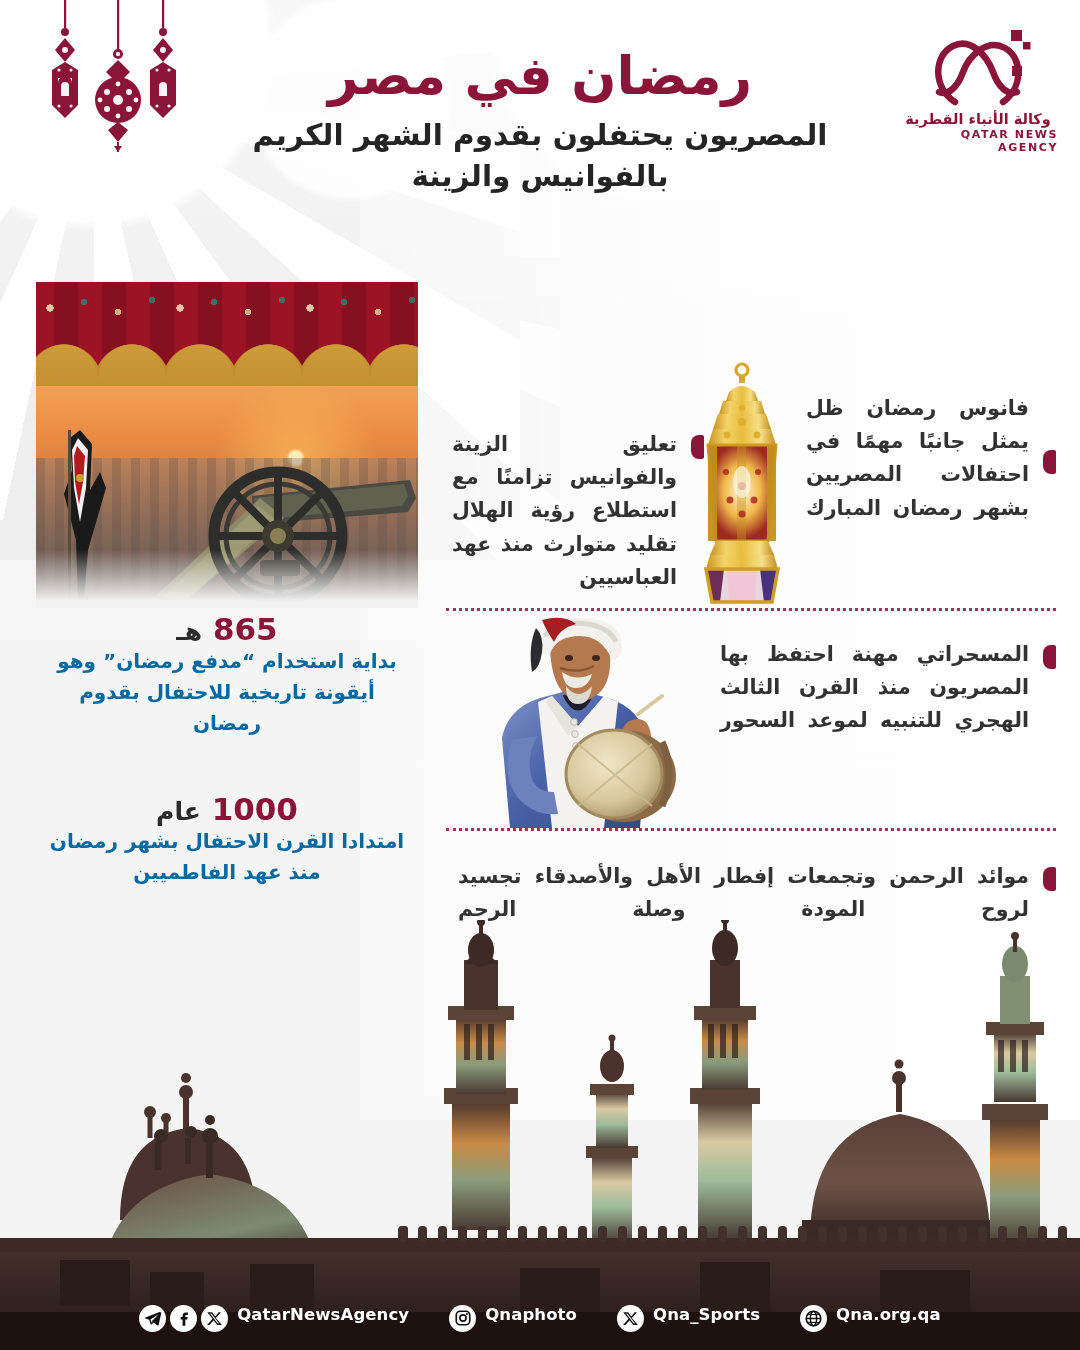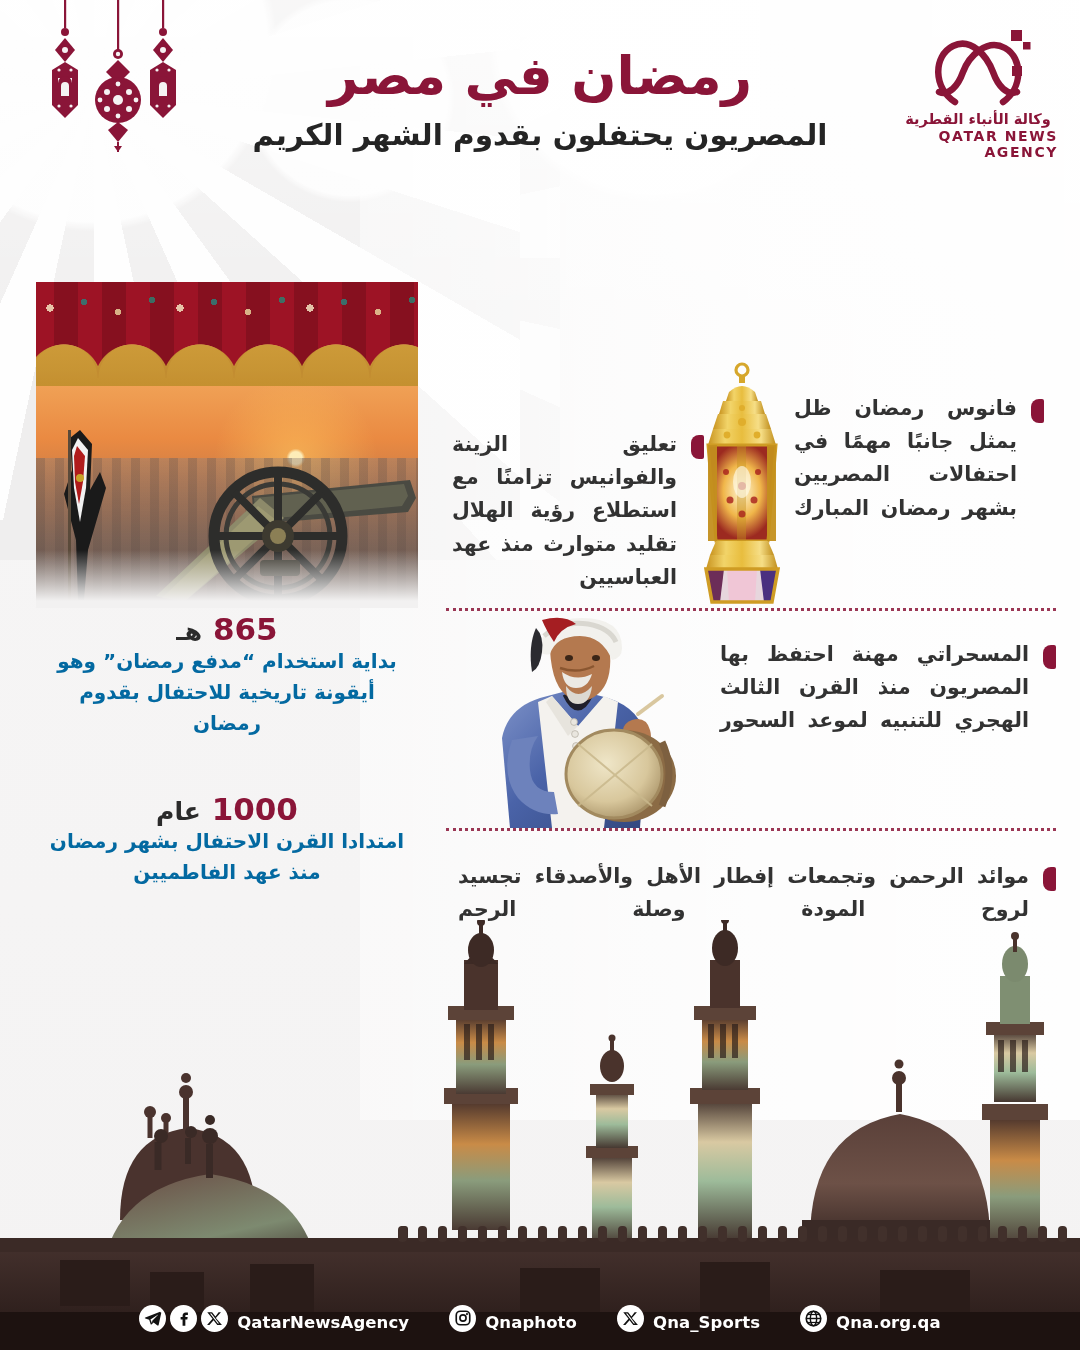--- a/index.html
+++ b/index.html
@@ -50,21 +50,21 @@
   }
 
   
   .hanging-lanterns{ position:absolute; left:18px; top:0; width:200px; height:160px; }
 
   
   .logo{ position:absolute; right:22px; top:22px; width:160px; height:140px;
          display:flex; flex-direction:column; align-items:center; }
   .logo-mark{ width:118px; height:88px; }
   .logo-ar{ font-size:14.5px; color:#8A1538; font-weight:700; letter-spacing:.2px; margin-top:1px; }
-  .logo-en{ font-size:14px; color:#8A1538; font-weight:700; letter-spacing:1.6px; margin-top:1px; }
+  .logo-en{ font-size:11px; color:#8A1538; font-weight:700; letter-spacing:1.6px; margin-top:1px; }
 
   
   .head{ position:absolute; left:0; right:0; top:48px; text-align:center; }
   .title{
     font-size:53px; font-weight:900; color:#8A1538;
     letter-spacing:-.5px; line-height:1.06;
   }
   .subtitle{
     margin:11px auto 0; width:700px;
     font-size:29.5px; font-weight:800; color:#242424; line-height:1.38;
@@ -129,21 +129,21 @@
   .stat-text{ font-size:20px; font-weight:700; line-height:1.56; color:#0369a1; }
 
   
   .rows{ position:absolute; right:24px; top:360px; width:610px; }
   .row{ display:flex; align-items:flex-start; gap:14px; }
   .bullet{ flex:0 0 auto; width:13px; height:24px; background:#8A1538;
            border-radius:8px 2px 2px 8px; margin-top:7px; }
   .row-text{ font-size:20.5px; font-weight:700; line-height:1.62; color:#323232;
              text-align:justify; text-align-last:justify; }
 
-  .row-1{ position:absolute; right:12px; top:32px; width:250px; }
+  .row-1{ position:absolute; right:0; top:32px; width:250px;align-items:center; }
   .row-2{ position:absolute; right:352px; top:68px; width:252px; }
   .lantern-img{ position:absolute; right:254px; top:0; width:120px; height:244px; }
 
   .divider{
     position:absolute; left:0; right:0;
     border-top:3px dotted #8A1538; opacity:.85;
   }
   .div-1{ top:248px; }
   .div-2{ top:468px; }
 
@@ -154,21 +154,21 @@
 
   
   .skyline{ position:absolute; left:0; right:0; bottom:0; height:430px; }
 
   
   .footer{
     position:absolute; left:0; right:0; bottom:0; height:64px;
     display:flex; align-items:center; justify-content:center;
     gap:0; direction:ltr;
   }
-  .social-group{ display:flex; align-items:flex-end; gap:9px; margin:0 20px; }
+  .social-group{ display:flex; align-items:flex-start; gap:9px; margin:0 20px; }
   .sicon{
     width:27px; height:27px; border-radius:50%; background:#ffffff;
     display:flex; align-items:center; justify-content:center; flex:0 0 auto;
   }
   .sicon svg{ display:block; }
   .icon-cluster{ display:flex; gap:4px; }
   .shandle{ color:#ffffff; font-size:16.5px; font-weight:700; letter-spacing:.1px; }
 </style>
 </head>
 <body>
@@ -244,20 +244,21 @@
       </svg>
     </div>
     <div class="logo-ar">وكالة الأنباء القطرية</div>
     <div class="logo-en">QATAR NEWS AGENCY</div>
   </div>
 
   <div class="head">
     <div class="title">رمضان في مصر</div>
     <div class="subtitle">
       <div>المصريون يحتفلون بقدوم الشهر الكريم</div>
+      <div>بالفوانيس والزينة</div>
     </div>
   </div>
 
   <div class="cannon-card">
     <div class="cannon-sky"></div>
     <div class="cannon-city"></div>
 
     <div class="khayamiya-scallop"></div>
     <div class="khayamiya-gold"></div>
     <div class="khayamiya-motifs"></div>

